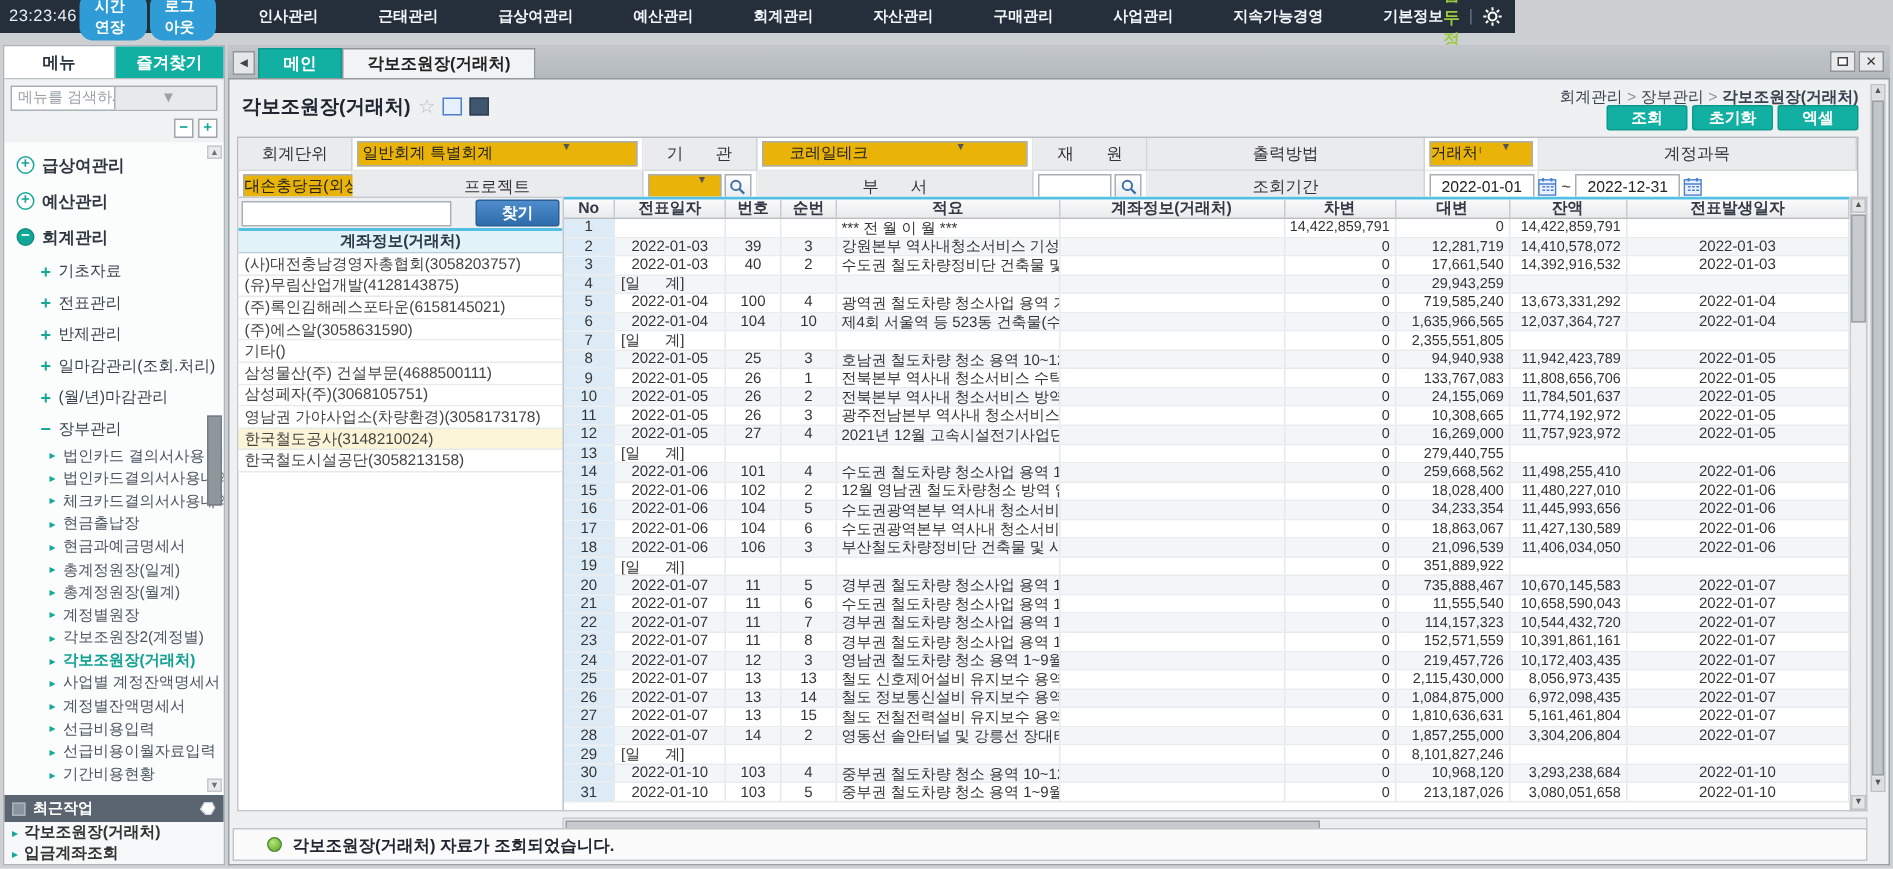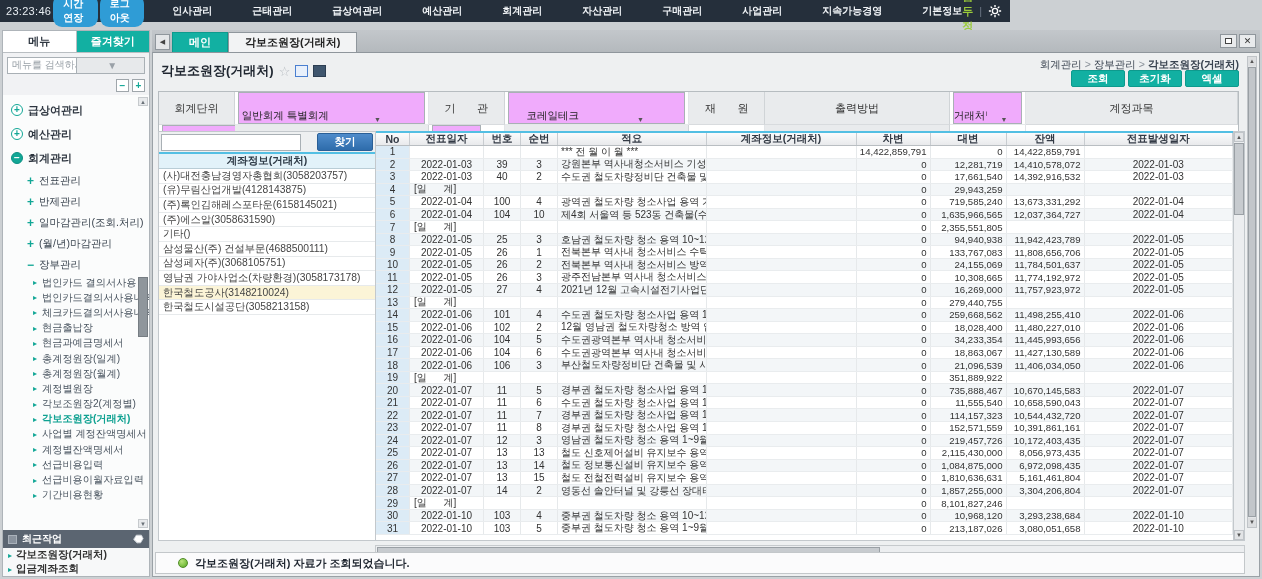--- a/index.html
+++ b/index.html
@@ -71,21 +71,21 @@
   .mini-ic.dark{background:#3f566e;border-color:#2c3e52}
   .crumb{position:absolute;top:5px;right:20px;font-size:10.5px;color:#394350;white-space:nowrap}
   .crumb .sep{color:#8a919a;margin:0 3px}
   .crumb .last{font-weight:bold}
   .actions{position:absolute;top:17px;right:20px;display:flex;gap:3px}
   .act-btn{width:54px;height:17px;background:#12b0a2;border:1px solid #0d9a8d;color:#fff;font-weight:bold;font-size:10.5px;display:flex;align-items:center;justify-content:center;border-radius:2px;cursor:pointer}
   
   .form{position:absolute;left:5px;right:20px;top:38px;height:46px;border:1px solid #b6bcc0;background:#fff;display:grid;grid-template-rows:1fr 1fr;grid-template-columns:76px 1.05fr 76px 1fr 76px 1fr 76px 1.15fr}
   .f-lb{background:#e9ebed;border-right:1px solid #d0d4d7;border-bottom:1px solid #d8dbde;display:flex;align-items:center;justify-content:center;font-size:11px;color:#333;white-space:pre}
   .f-vl{border-right:1px solid #e2e5e8;border-bottom:1px solid #e6e9eb;display:flex;align-items:center;padding:0 3px;gap:2px}
-  .dd{flex:1;height:32px;border:1px solid #a9b0b5;background:#f0abfc;display:flex;align-items:flex-end;cursor:pointer}
+  .dd{flex:1;height:17px;border:1px solid #a9b0b5;background:#eab308;display:flex;align-items:flex-start;cursor:pointer}
   .dd span{flex:1;text-align:center;font-size:10.5px;color:#222;white-space:nowrap;overflow:hidden}
   .dd .car{width:13px;font-size:7px;color:#555;text-align:center}
   .sbtn{width:18px;height:17px;border:1px solid #a9b0b5;background:linear-gradient(#fff,#e9ecef);display:flex;align-items:center;justify-content:center;cursor:pointer}
   .tx{height:17px;border:1px solid #a9b0b5;background:#fff;font-size:10.5px;padding:0 3px;font-family:inherit;color:#222}
   .tx.flex{flex:1;min-width:0}
   .dt{width:70px;text-align:center}
   .cal{width:16px;height:16px;display:flex;align-items:center;justify-content:center;cursor:pointer}
   .tilde{color:#444;margin:0 1px}
   
   .acct-panel{position:absolute;left:5px;top:78px;width:218px;height:410px;background:#fff;border:1px solid #c3c8cc}
@@ -180,20 +180,24 @@
       <div class="ti lv0">
         <span class="ic ic-plus-circle"></span>
         <span class="lbl">예산관리</span>
       </div>
 
       <div class="ti lv0">
         <span class="ic ic-minus-circle"></span>
         <span class="lbl">회계관리</span>
       </div>
 
+      <div class="ti lv1">
+        <span class="ic ic-plus"></span>
+        <span class="lbl">기초자료</span>
+      </div>
 
       <div class="ti lv1">
         <span class="ic ic-plus"></span>
         <span class="lbl">전표관리</span>
       </div>
 
       <div class="ti lv1">
         <span class="ic ic-plus"></span>
         <span class="lbl">반제관리</span>
       </div>

